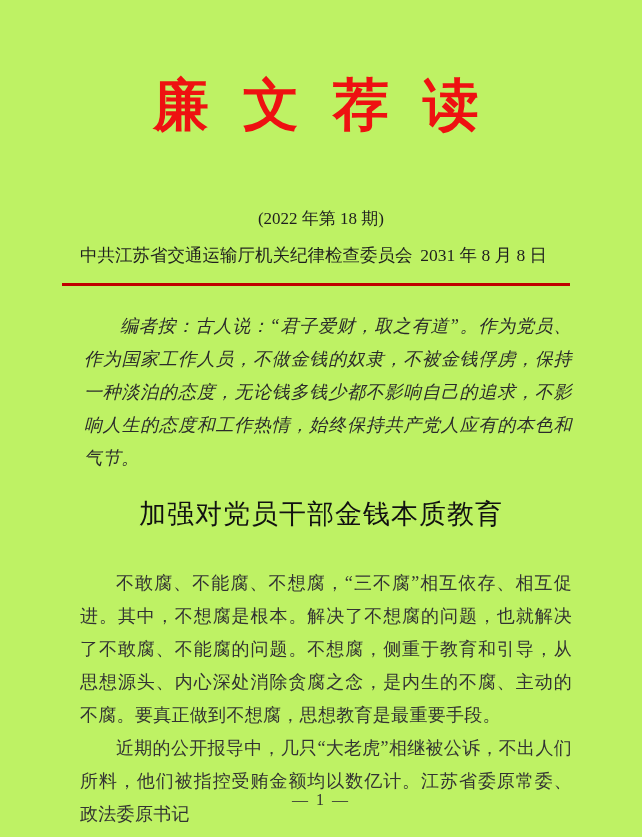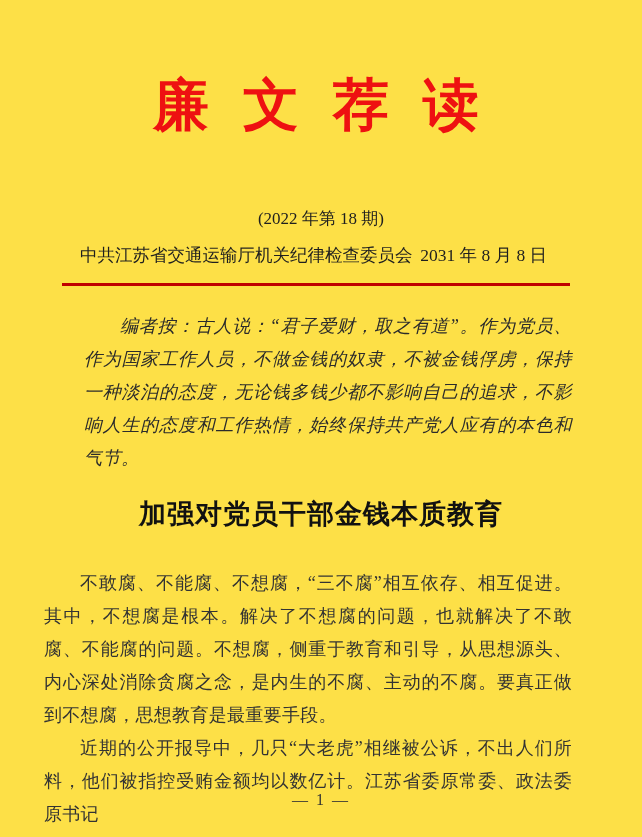--- a/index.html
+++ b/index.html
@@ -2,21 +2,21 @@
 <html style="--masthead-red: #ee1111; --rule-red: #c00000;"><head>
 <meta charset="utf-8">
 <style>
   * { margin: 0; padding: 0; box-sizing: border-box; }
   html, body { background: #ffffff; }
   .page {
     position: relative;
     width: 642px;
     height: 837px;
     margin: 0 auto;
-    background: #fde047;
+    background: #bef264;
     overflow: hidden;
     font-family: "Liberation Serif", "DejaVu Serif", serif;
     color: #2e2e2e;
   }
   .masthead {
     margin-top: 72px;
     text-align: center;
     font-size: 56px;
     line-height: 1.2;
     font-weight: bold;
@@ -55,25 +55,25 @@
     text-indent: 2em;
     text-align: justify;
     color: #2b2b2b;
     letter-spacing: 0.5px;
   }
   .article-title {
     margin: 20px 0 34px 0;
     text-align: center;
     font-size: 27px;
     line-height: 38px;
-    font-weight: bold;
+    font-weight: normal;
     color: #111111;
     letter-spacing: 1px;
   }
-  .article-body { margin: 0 70px 0 44px; font-family: Liberation Serif, serif; }
+  .article-body { margin: 0 70px 0 80px; font-family: Liberation Serif, serif; }
   .article-body p {
     font-size: 18px;
     line-height: 33px;
     text-indent: 2em;
     text-align: justify;
     color: #333333;
     letter-spacing: 0.3px;
   }
   .page-footer {
     position: absolute;

